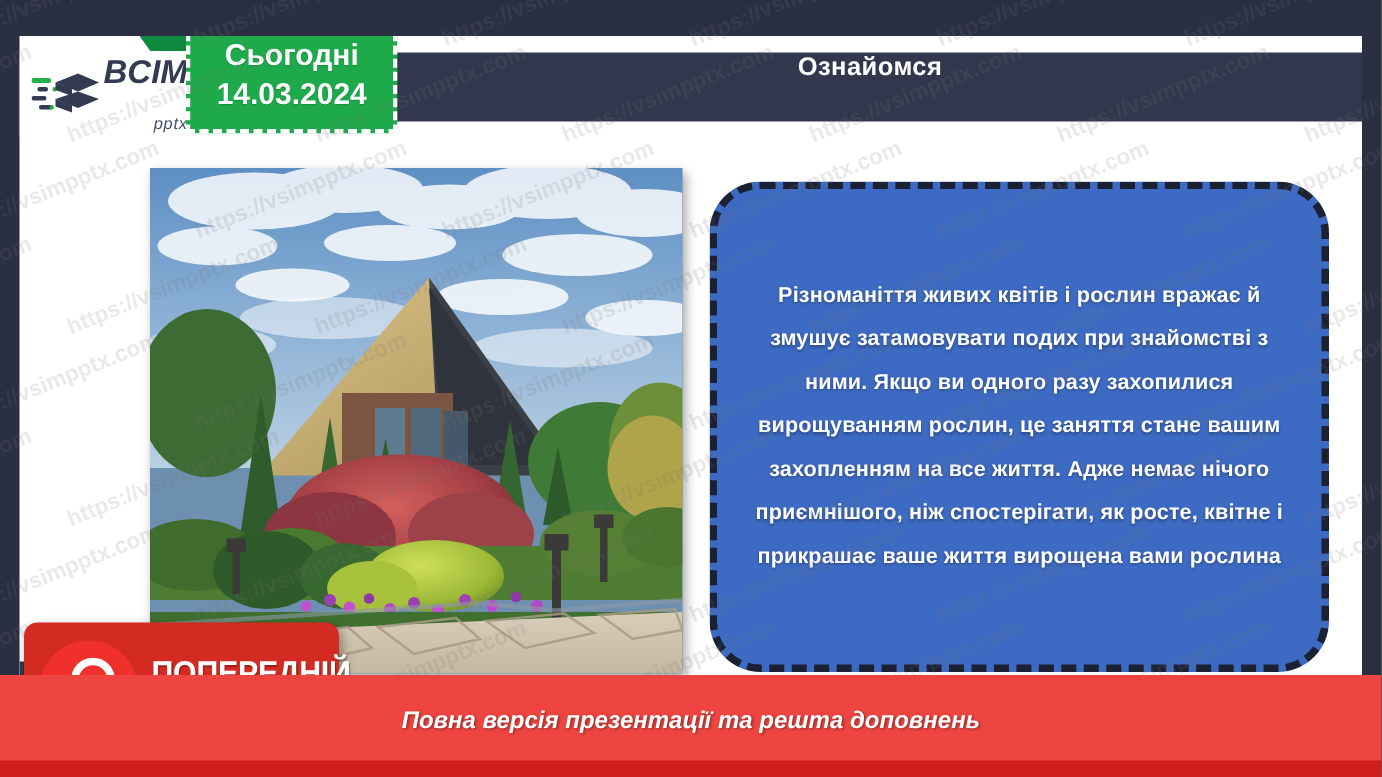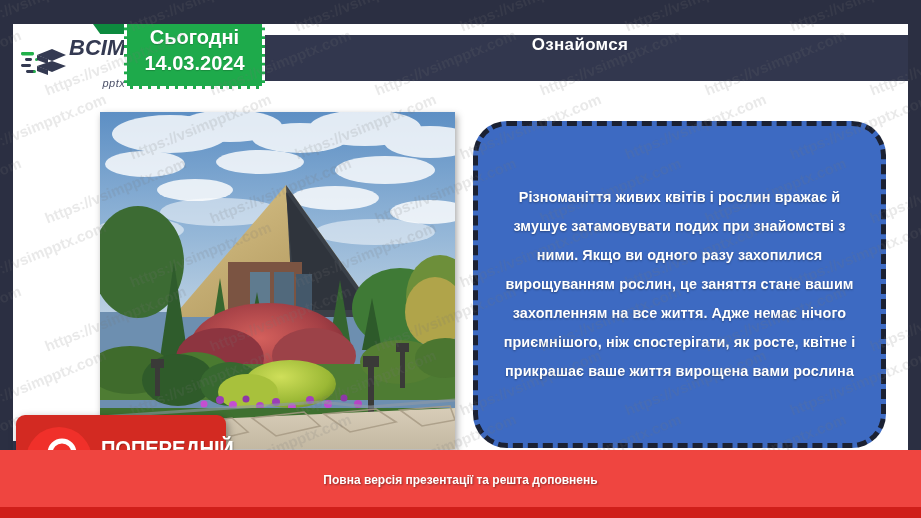--- a/index.html
+++ b/index.html
@@ -226,21 +226,22 @@
   }
   #bottom-banner-strip {
     position: absolute;
     left: 0; bottom: 0;
     width: 100%; height: 11px;
     background: #cf1f1a;
   }
   #banner-text {
     position: relative;
     color: #ffffff;
-    font-size: 12px;
+    font-size: 16px;
+    font-style: italic;
     font-weight: bold;
     text-align: right;
     line-height: 1.26;
     text-shadow: 1px 1px 2px rgba(0,0,0,.4);
     margin-bottom: 6px;
   }
   #banner-text span { display: block; }
 
   
   .wm-layer {

